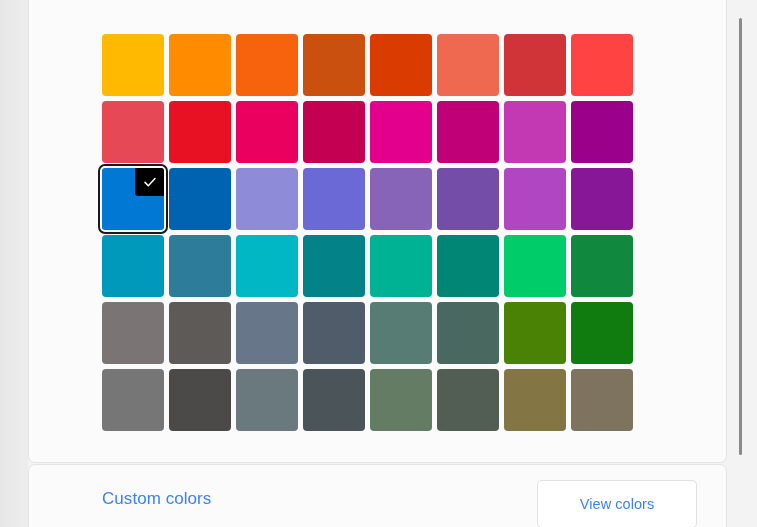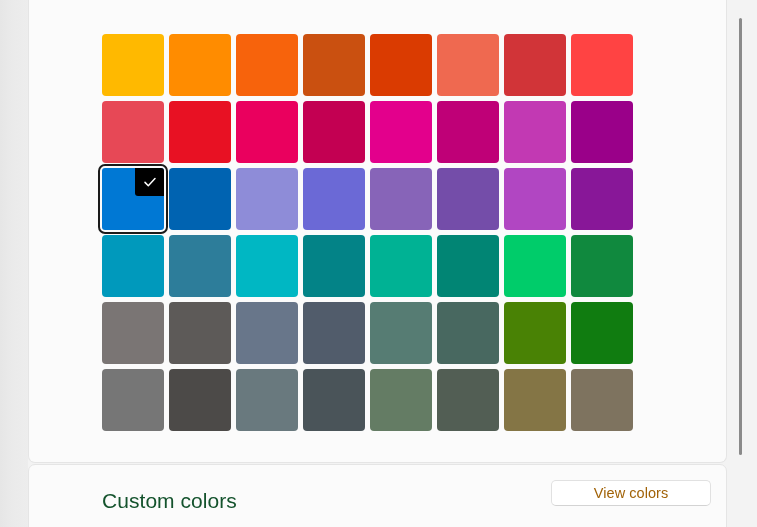--- a/index.html
+++ b/index.html
@@ -111,38 +111,38 @@
     height: 70px;
     background: #fbfbfb;
     border: 1px solid #e5e5e5;
     border-radius: 7px 7px 0 0;
   }
 
   #custom-colors-label {
     position: absolute;
     left: 73px;
     top: 24px;
-    font-size: 21px;
-    color: #14532d;
+    font-size: 17px;
+    color: #3b82f6;
     letter-spacing: 0.05px;
   }
 
   #view-colors-button {
     position: absolute;
-    right: 15px;
+    right: 29px;
     top: 15px;
     width: 160px;
-    height: 26px;
+    height: 48px;
     background: #ffffff;
     border: 1px solid #e1e1e1;
     border-bottom-color: #d3d3d3;
     border-radius: 5px;
     font-family: "Liberation Sans", sans-serif;
     font-size: 14.5px;
-    color: #a16207;
+    color: #3b82f6;
     cursor: pointer;
     letter-spacing: 0.05px;
   }
 
   
   #scrollbar-track {
     position: absolute;
     right: 0; top: 0;
     width: 28px; height: 527px;
     background: #f3f3f3;

